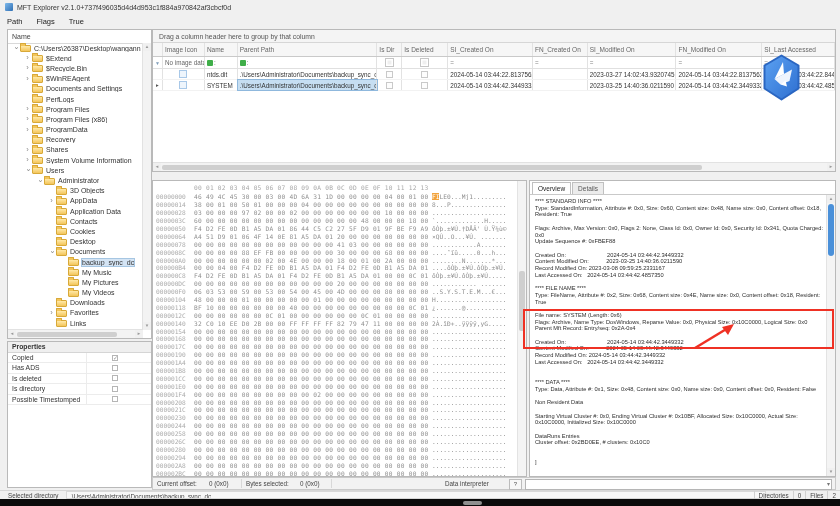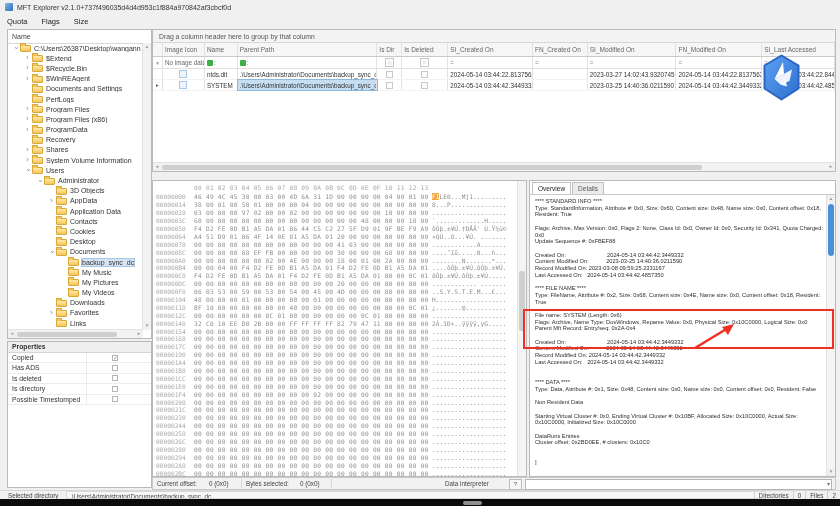--- a/index.html
+++ b/index.html
@@ -90,23 +90,23 @@
 </style>
 </head>
 <body>
 
 <div class="titlebar">
   <span class="app-icon"></span>
   <span>MFT Explorer v2.1.0+737f496035d4d4d953c1f884a970842af3cbcf0d</span>
 </div>
 
 <div class="menubar">
-  <span class="mitem">Quota</span>
+  <span class="mitem">Path</span>
   <span class="mitem">Flags</span>
-  <span class="mitem">Size</span>
+  <span class="mitem">True</span>
 </div>
 
 <div class="panel tree-box">
   <div class="tree-header">Name</div>
   <div id="tree-body">
       <div class="trow" style="padding-left: 3px;">
         <span class="exp open">›</span>
         <span class="folder"></span>
         <span class="tlabel">C:\Users\26387\Desktop\wangann</span>
       </div>

